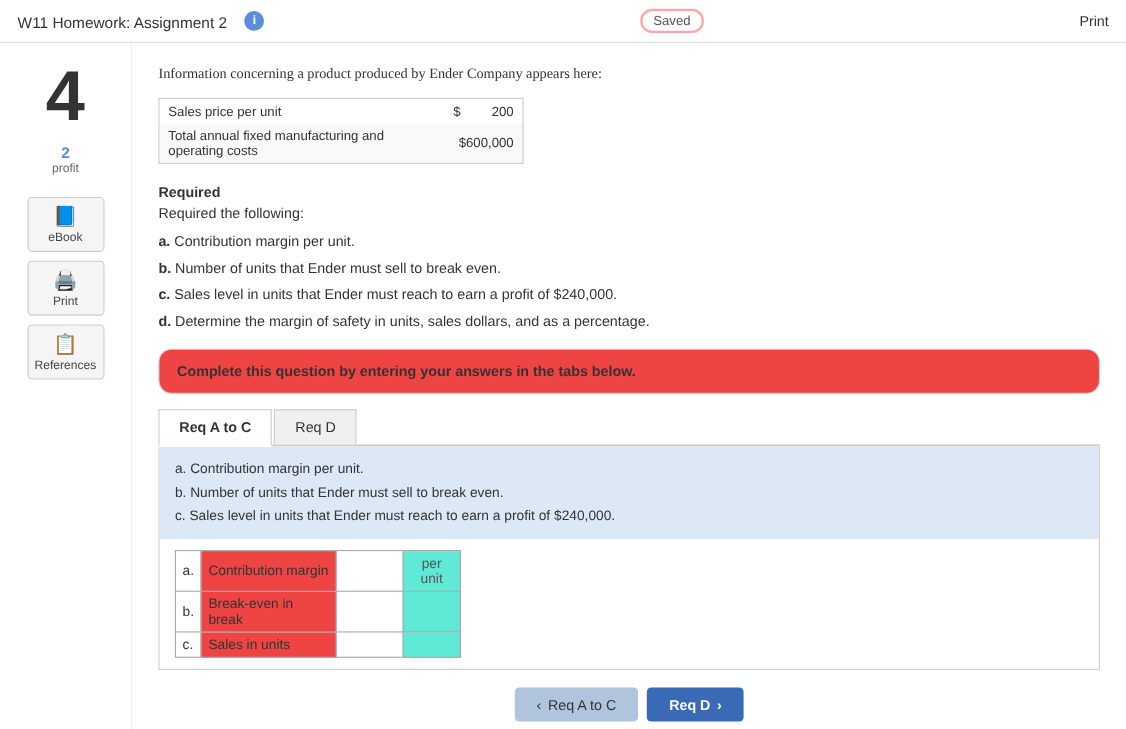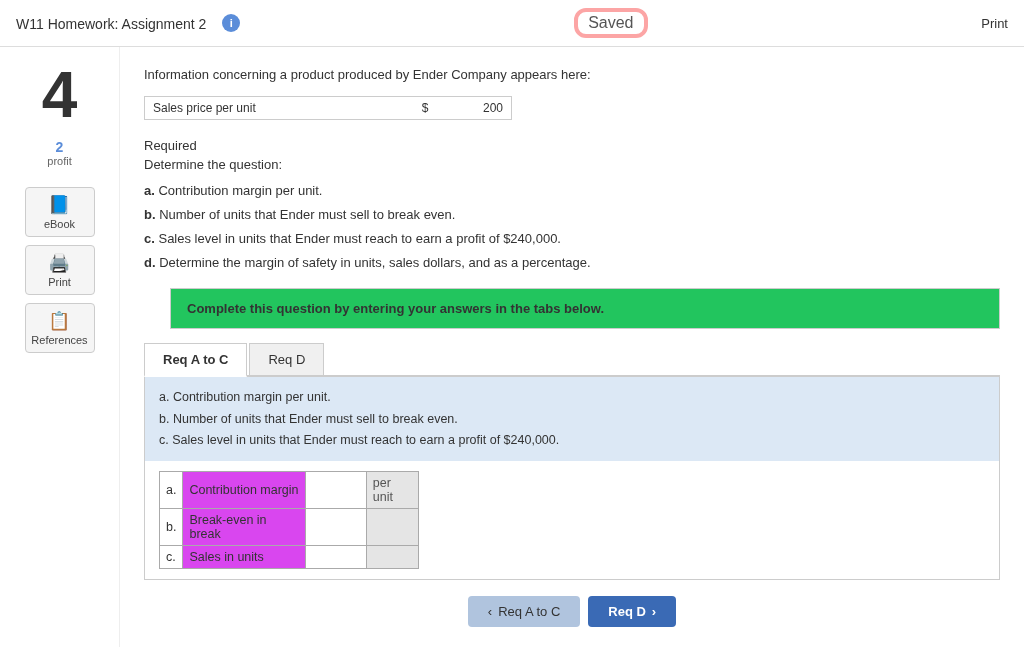--- a/index.html
+++ b/index.html
@@ -13,21 +13,21 @@
       border-bottom: 1px solid #ddd;
       background: #fff;
     }
     .top-bar-left { display: flex; align-items: flex-end; gap: 16px; font-size: 14px; font-weight: 500; }
     .info-icon {
       width: 18px; height: 18px; background: #5b8dd9; border-radius: 50%;
       color: #fff; font-size: 11px; display: inline-flex; align-items: center; justify-content: center;
       font-weight: bold;
     }
     .saved-badge {
-      border: 4px solid #fca5a5; border-radius: 12px; padding: 2px 10px; font-size: 16px; color: #555;
+      border: 2px solid #fca5a5; border-radius: 12px; padding: 2px 10px; font-size: 12px; color: #555;
     }
     .help-text { font-size: 13px; color: #333; }
 
     .main-layout { display: flex; }
 
     .left-sidebar {
       width: 120px;
       min-width: 120px;
       padding: 16px 8px;
       border-right: 1px solid #eee;
@@ -69,47 +69,47 @@
 
     .content-area {
       flex: 1;
       padding: 20px 24px;
     }
 
     .question-intro {
       font-size: 13px;
       color: #333;
       margin-bottom: 14px;
+      font-family: Liberation Serif, serif;
     }
 
     .data-table {
       border: 1px solid #ccc;
-      width: 368px;
+      width: 332px;
       margin-bottom: 18px;
       border-collapse: collapse;
     }
     .data-table thead td, .data-table tbody td { padding: 4px 8px; font-size: 12px; }
     .data-table tbody tr { background: #fff; }
     .data-table tbody tr:nth-child(even) { background: #f9f9f9; }
     .data-table .val-col { text-align: right; white-space: nowrap; }
 
-    .required-label { font-weight: normal; font-size: 13px; margin-bottom: 4px; }
+    .required-label { font-weight: bold; font-size: 13px; margin-bottom: 4px; }
     .determine-text { font-size: 13px; margin-bottom: 8px; }
     .req-list { font-size: 13px; margin-bottom: 14px; line-height: 1.7; padding-left: 0; list-style: none; }
     .req-list li { margin-bottom: 2px; }
 
     .complete-box {
-      background: #22c55e;
+      background: #ef4444;
       border: 1px solid #ccc;
       padding: 12px 16px;
       font-size: 13px;
       font-weight: bold;
       margin-bottom: 14px;
-      border-radius: 0;
-      margin-left: 26px;
+      border-radius: 12px;
     }
 
     .tabs-row { display: flex; border-bottom: 2px solid #ccc; margin-bottom: 0; }
     .tab {
       padding: 8px 18px;
       border: 1px solid #ccc;
       border-bottom: none;
       background: #f0f0f0;
       cursor: pointer;
       font-size: 13px;
@@ -139,24 +139,24 @@
 
     .answer-table {
       border-collapse: collapse;
       width: 260px;
     }
     .answer-table td {
       border: 1px solid #aaa;
       padding: 4px 6px;
       font-size: 12.5px;
     }
-    .answer-table td.label-cell { background: #d946ef; width: 140px; }
+    .answer-table td.label-cell { background: #ef4444; width: 140px; }
     .answer-table td.row-num { width: 22px; background: #fff; border-right: 1px solid #aaa; }
     .answer-table td.input-cell { width: 80px; background: #fff; }
-    .answer-table td.unit-cell { width: 60px; background: #e5e5e5; color: #555; }
+    .answer-table td.unit-cell { width: 60px; background: #5eead4; color: #555; text-align: center; }
     .answer-input {
       width: 100%;
       border: none;
       outline: none;
       font-size: 12.5px;
       background: transparent;
     }
 
     .nav-buttons {
       display: flex;
@@ -215,25 +215,29 @@
 
     <div class="question-intro">Information concerning a product produced by Ender Company appears here:</div>
 
     <table class="data-table">
       <tbody>
         <tr>
           <td>Sales price per unit</td>
           <td class="val-col">$</td>
           <td class="val-col">200</td>
         </tr>
+        <tr>
+          <td>Total annual fixed manufacturing and<br>operating costs</td>
+          <td class="val-col" colspan="2">$600,000</td>
+        </tr>
       </tbody>
     </table>
 
     <div class="required-label">Required</div>
-    <div class="determine-text">Determine the question:</div>
+    <div class="determine-text">Required the following:</div>
     <ul class="req-list">
       <li><b>a.</b> Contribution margin per unit.</li>
       <li><b>b.</b> Number of units that Ender must sell to break even.</li>
       <li><b>c.</b> Sales level in units that Ender must reach to earn a profit of $240,000.</li>
       <li><b>d.</b> Determine the margin of safety in units, sales dollars, and as a percentage.</li>
     </ul>
 
     <div class="complete-box">Complete this question by entering your answers in the tabs below.</div>
 
     <div class="tabs-row">

